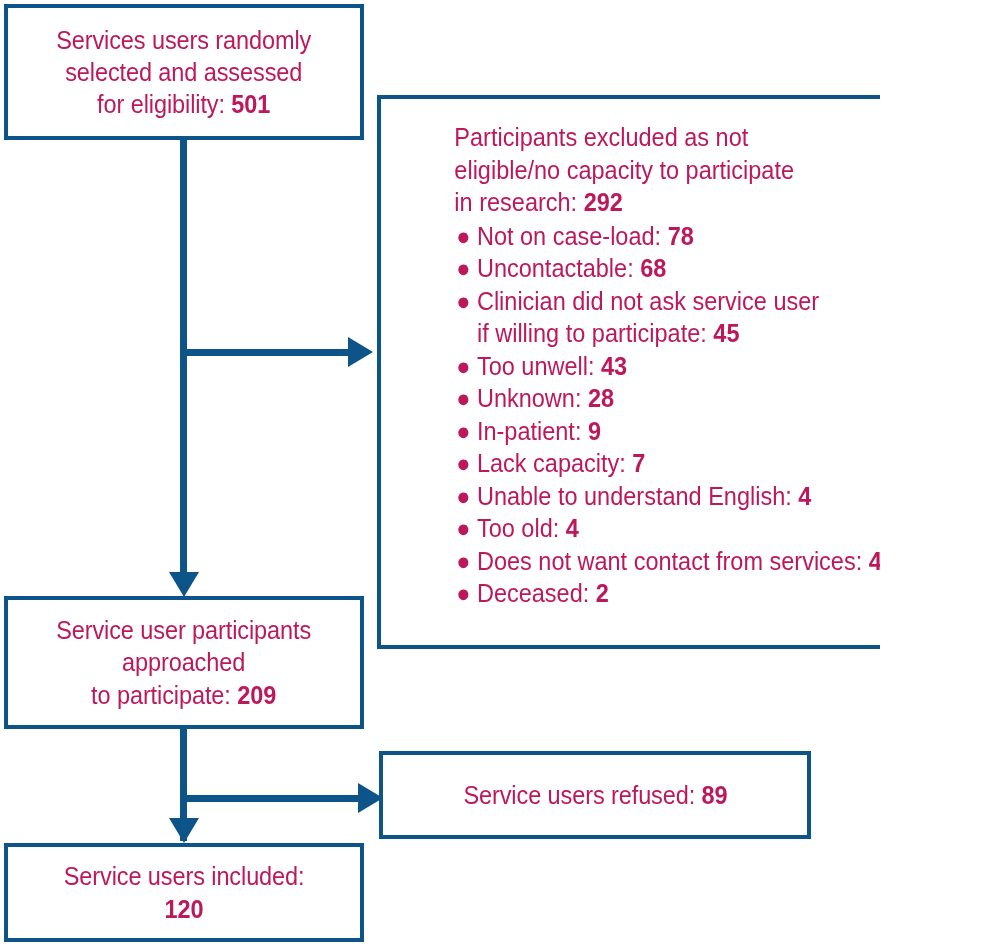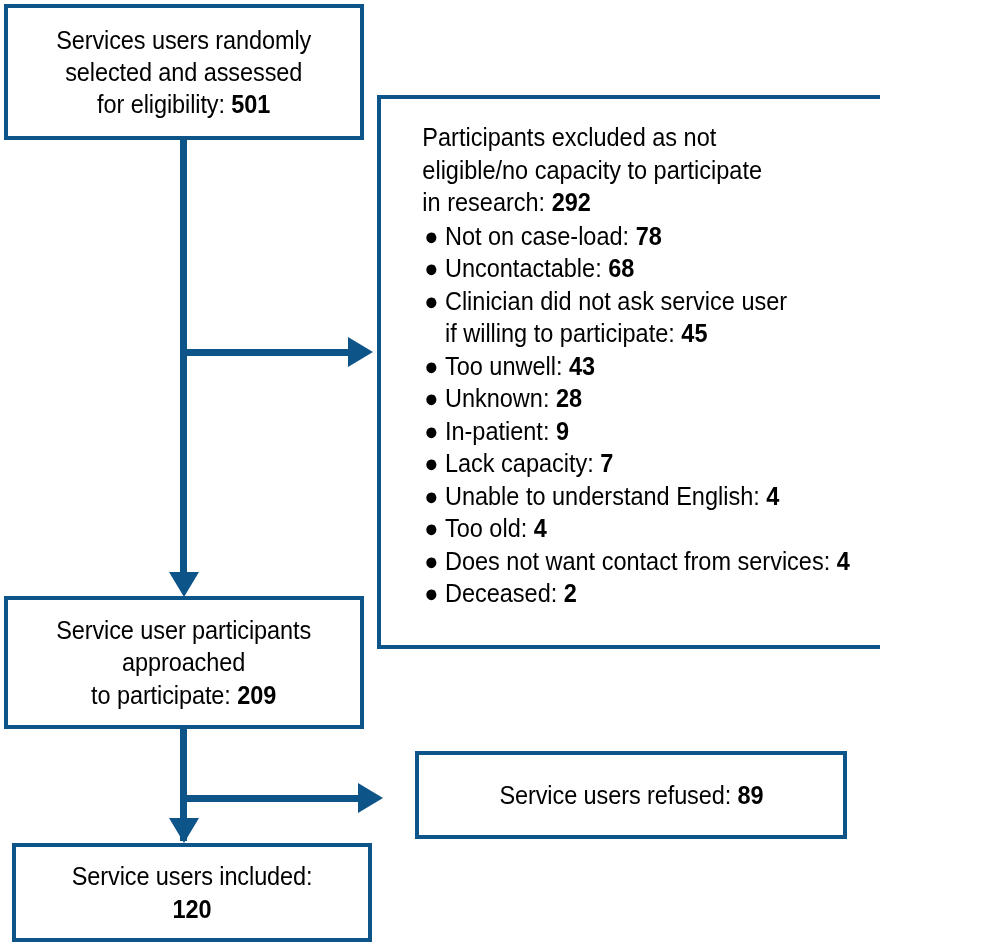--- a/index.html
+++ b/index.html
@@ -6,21 +6,21 @@
     margin: 0;
     padding: 0;
     background: #ffffff;
   }
   #canvas {
     position: relative;
     width: 880px;
     height: 946px;
     background: #ffffff;
     font-family: "Liberation Sans", "DejaVu Sans", sans-serif;
-    color: #000000;
+    color: #be185d;
     overflow: hidden;
   }
 
   
   .flow-box {
     position: absolute;
     box-sizing: border-box;
     border: 4px solid #0d5489;
     background: #ffffff;
     display: flex;
@@ -33,28 +33,29 @@
     line-height: 1.29;
     letter-spacing: -0.1px;
     transform: scaleX(0.94);
     transform-origin: center;
     white-space: pre-line;
   }
   .box-text b { font-weight: 700; }
 
   #box-eligibility { left: 4px;  top: 4px;   width: 360px; height: 136px; }
   #box-approached  { left: 4px;  top: 596px; width: 360px; height: 133px; justify-content: center; }
-  #box-included    { left: 4px;  top: 843px; width: 360px; height: 99px; margin-left: 8px;  }
-  #box-refused     { left: 379px; top: 751px; width: 432px; height: 88px; margin-left: 36px; }
+  #box-included    { left: 4px;  top: 843px; width: 360px; height: 99px;  }
+  #box-refused     { left: 379px; top: 751px; width: 432px; height: 88px; }
   #box-refused .box-text { font-size: 25px; }
 
   #box-excluded {
     left: 377px; top: 95px; width: 605px; height: 554px;
     align-items: flex-start;
     justify-content: flex-start;
+    padding-left: 32px;
   }
 
   
   .excl-inner {
     padding: 22px 0 0 44px;
     text-align: left;
     font-size: 25px;
     line-height: 1.30;
     transform: scaleX(0.94);
     transform-origin: left top;

